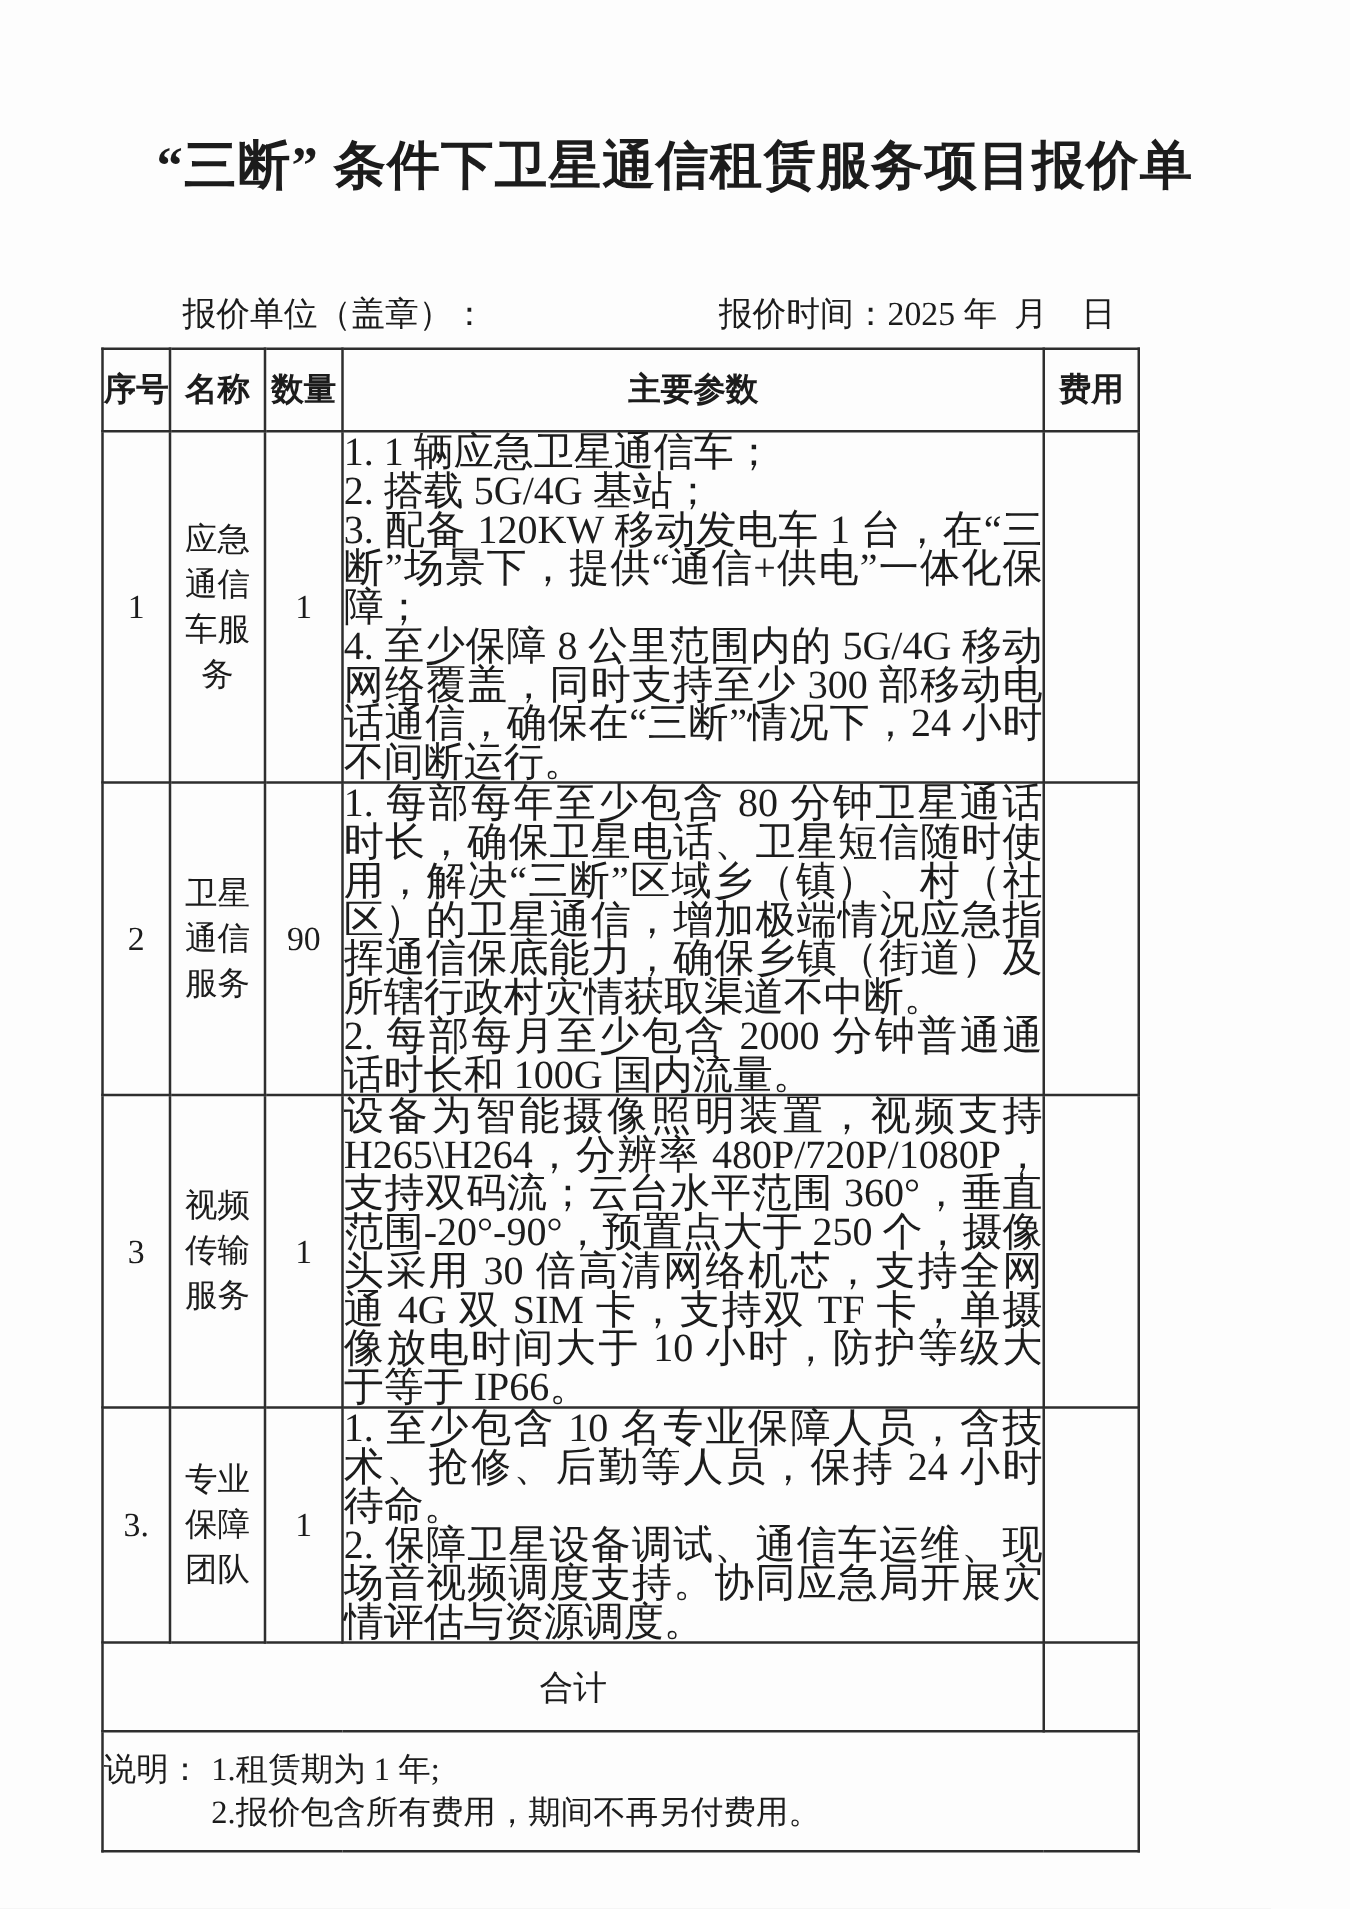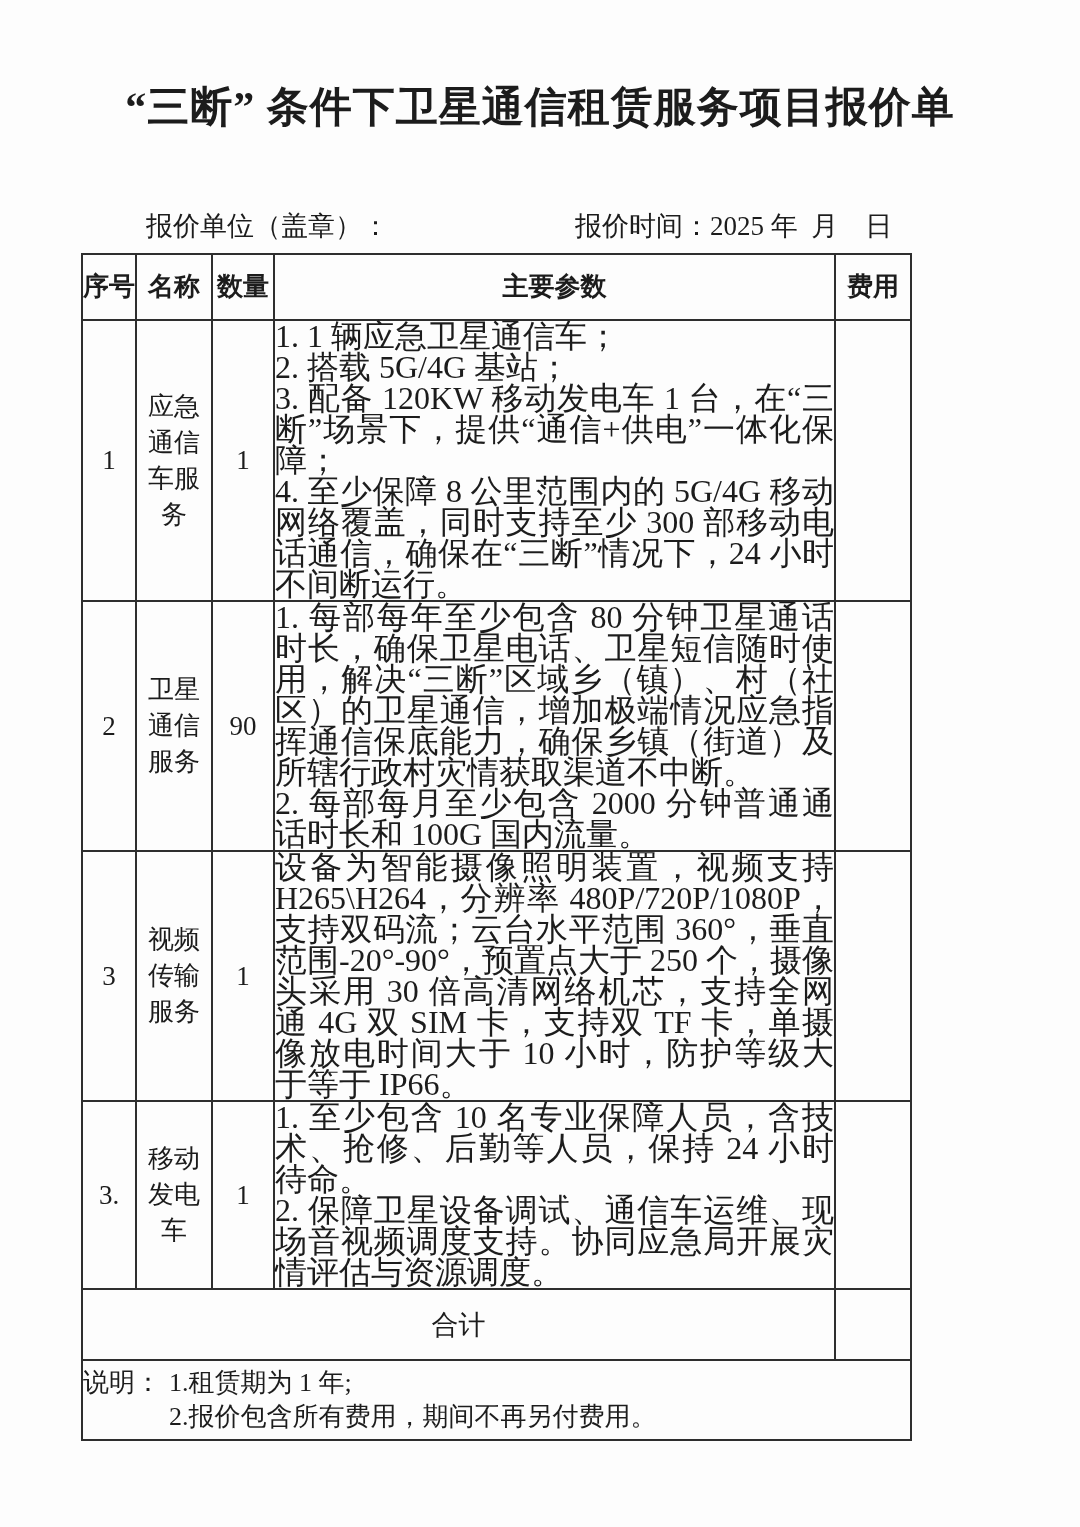--- a/index.html
+++ b/index.html
@@ -7,21 +7,21 @@
     width: 1080px; height: 1527px;
     margin: 0 auto;
     background: #fdfdfd;
     color: #1c1c1c;
     font-family: "Liberation Serif", serif;
     position: relative;
     overflow: hidden;
     box-sizing: border-box;
   }
   .doc-title {
-    padding-top: 79px;
+    padding-top: 104px;
     text-align: center;
     font-size: 42px;
     font-weight: bold;
     letter-spacing: 1px;
     white-space: pre;
   }
   .subhead {
     position: relative;
     margin: 72px 0 8px 146px;
     font-size: 27px;
@@ -53,21 +53,21 @@
     line-height: 1.2;
     text-align: center;
     padding: 2px 0;
   }
   tr.hdr    { height: 66px; }
   tr.row-1  { height: 217px; }
   tr.row-2  { height: 219px; }
   tr.row-3  { height: 198px; }
   tr.row-4  { height: 134px; }
   tr.total  { height: 71px; }
-  tr.note   { height: 80px; }
+  tr.note   { height: 96px; }
   td.num, td.qty {
     text-align: center;
     font-size: 27px;
   }
   td.name {
     text-align: center;
     font-size: 26px;
     line-height: 36px;
     padding: 0 6px;
   }
@@ -151,21 +151,21 @@
       <td class="name">视频传输服务</td>
       <td class="qty">1</td>
       <td class="params">
         <div class="param-item">设备为智能摄像照明装置，视频支持 H265\H264，分辨率 480P/720P/1080P，支持双码流；云台水平范围 360°，垂直范围-20°-90°，预置点大于 250 个，摄像头采用 30 倍高清网络机芯，支持全网通 4G 双 SIM 卡，支持双 TF 卡，单摄像放电时间大于 10 小时，防护等级大于等于 IP66。</div>
       </td>
       <td class="fee"></td>
     </tr>
 
     <tr class="row-4">
       <td class="num">3.</td>
-      <td class="name">移动发电车</td>
+      <td class="name">专业保障团队</td>
       <td class="qty">1</td>
       <td class="params">
         <div class="param-item">1. 至少包含 10 名专业保障人员，含技术、抢修、后勤等人员，保持 24 小时待命。</div>
         <div class="param-item">2. 保障卫星设备调试、通信车运维、现场音视频调度支持。协同应急局开展灾情评估与资源调度。</div>
       </td>
       <td class="fee"></td>
     </tr>
 
     <tr class="total">
       <td class="total-cell" colspan="4">合计</td>

